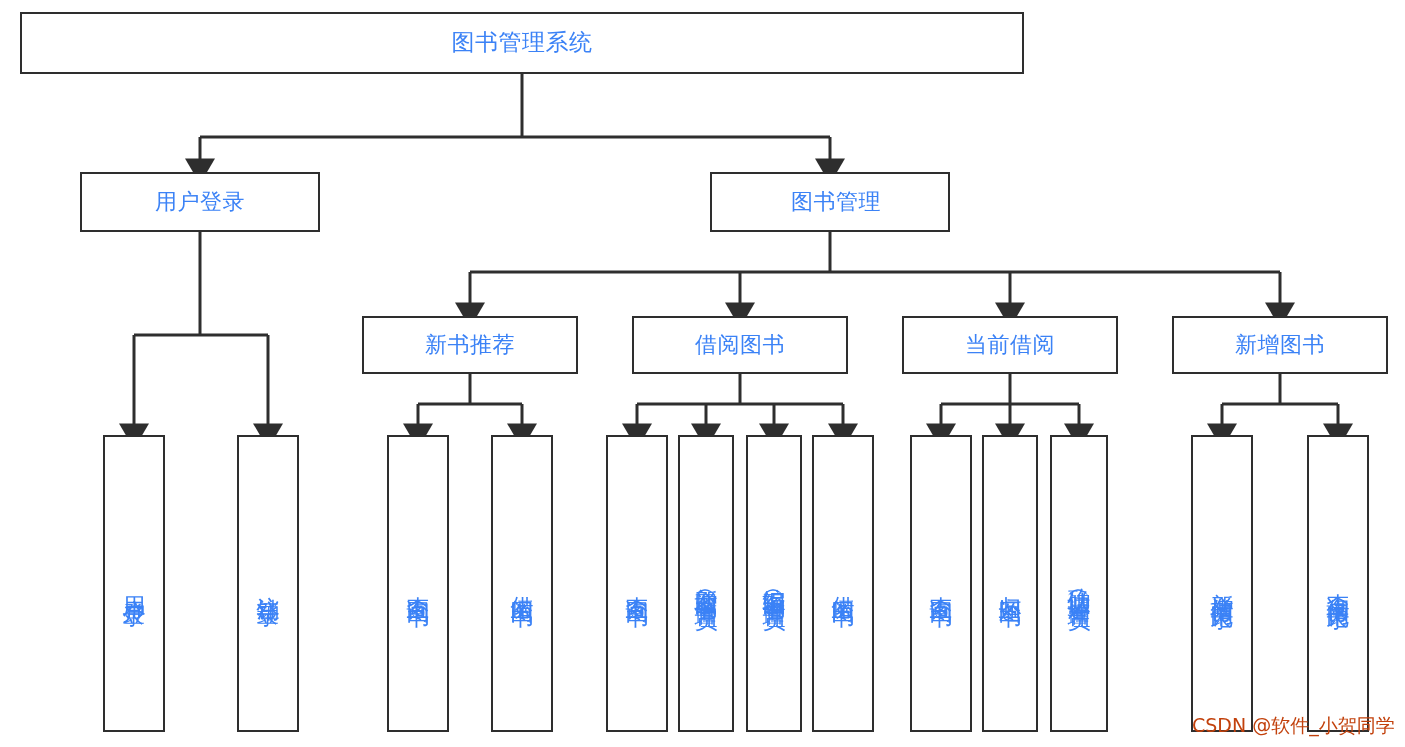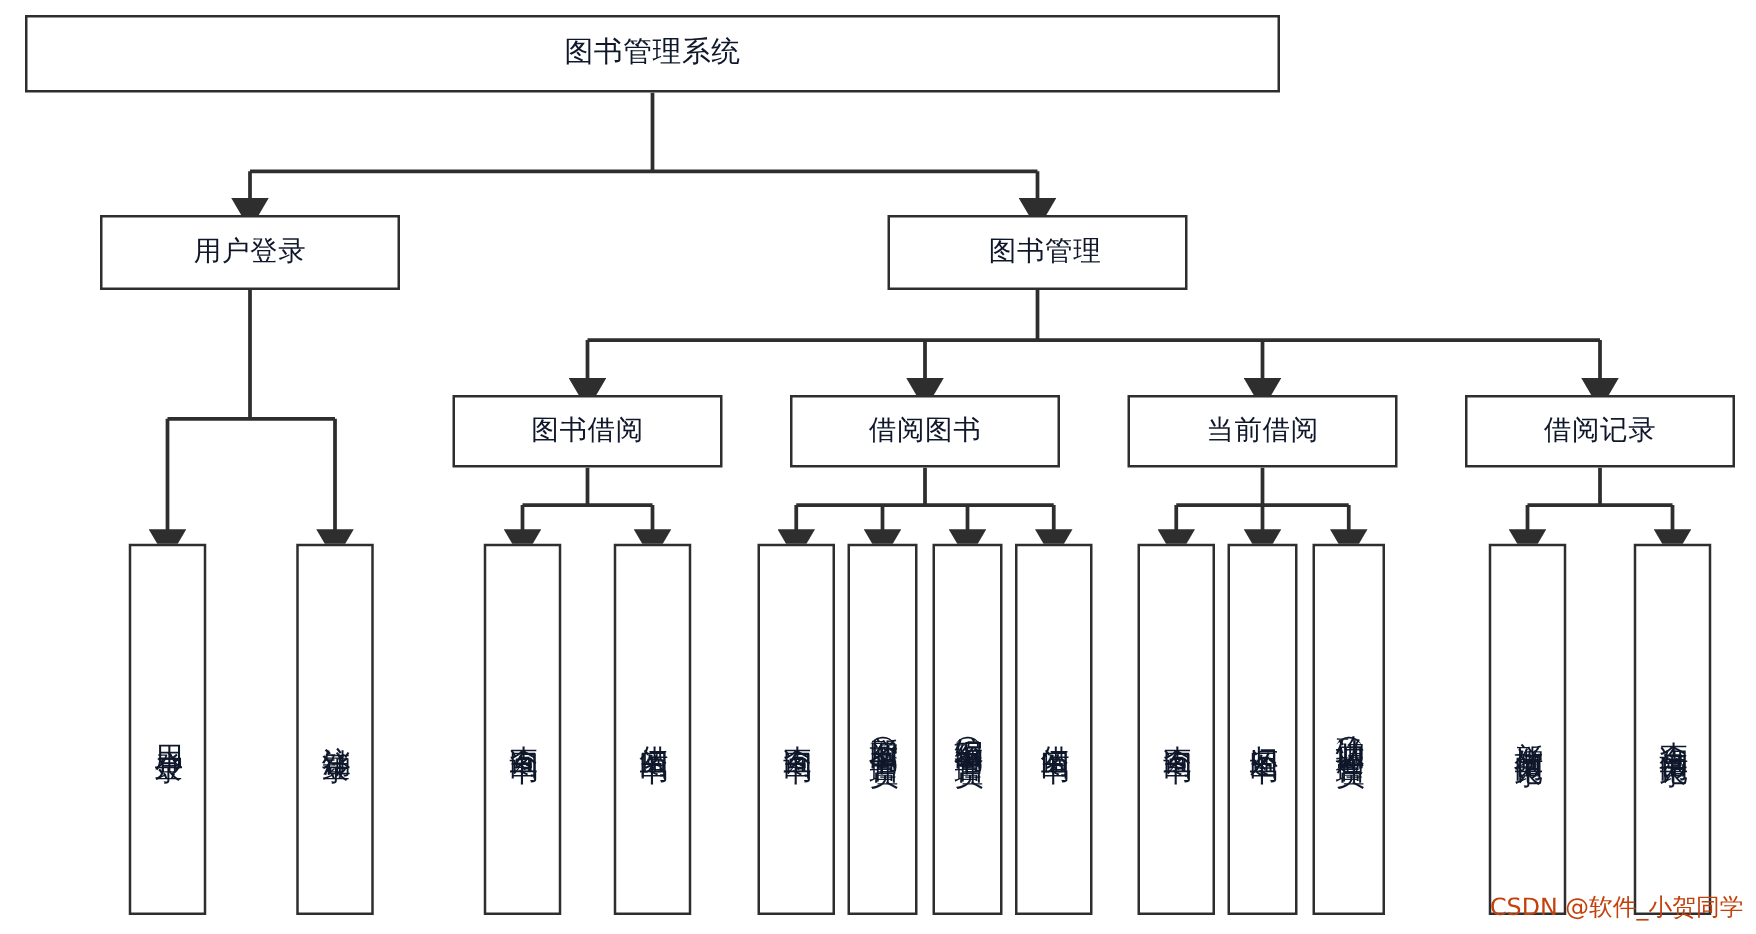--- a/index.html
+++ b/index.html
@@ -31,21 +31,21 @@
     position: absolute;
     box-sizing: border-box;
     background: #ffffff;
     border: 2px solid #2e2e2e;
     display: flex;
     align-items: center;
     justify-content: center;
     overflow: hidden;
   }
   .node-label {
-    color: #0f172a;
+    color: #3b82f6;
     line-height: 1.04;
     white-space: nowrap;
     text-align: center;
     letter-spacing: 0.5px;
   }
   
   .node.horiz .node-label {
     font-size: 22px;
   }
   .node.root .node-label {
@@ -132,30 +132,30 @@
   </div>
 
   <div class="node horiz" style="left:80px; top:172px; width:240px; height:60px;">
     <span class="node-label">用户登录</span>
   </div>
   <div class="node horiz" style="left:710px; top:172px; width:240px; height:60px;padding-left:12px;">
     <span class="node-label">图书管理</span>
   </div>
 
   <div class="node horiz" style="left:362px; top:316px; width:216px; height:58px;">
-    <span class="node-label">图书借阅</span>
+    <span class="node-label">新书推荐</span>
   </div>
   <div class="node horiz" style="left:632px; top:316px; width:216px; height:58px;">
     <span class="node-label">借阅图书</span>
   </div>
   <div class="node horiz" style="left:902px; top:316px; width:216px; height:58px;">
     <span class="node-label">当前借阅</span>
   </div>
   <div class="node horiz" style="left:1172px; top:316px; width:216px; height:58px;">
-    <span class="node-label">借阅记录</span>
+    <span class="node-label">新增图书</span>
   </div>
 
   <div class="node vert" style="left:103px; top:435px; width:62px; height:297px;">
     <span class="node-label">用户登录</span>
   </div>
   <div class="node vert" style="left:237px; top:435px; width:62px; height:297px;">
     <span class="node-label">注销登录</span>
   </div>
 
   <div class="node vert" style="left:387px; top:435px; width:62px; height:297px;">

